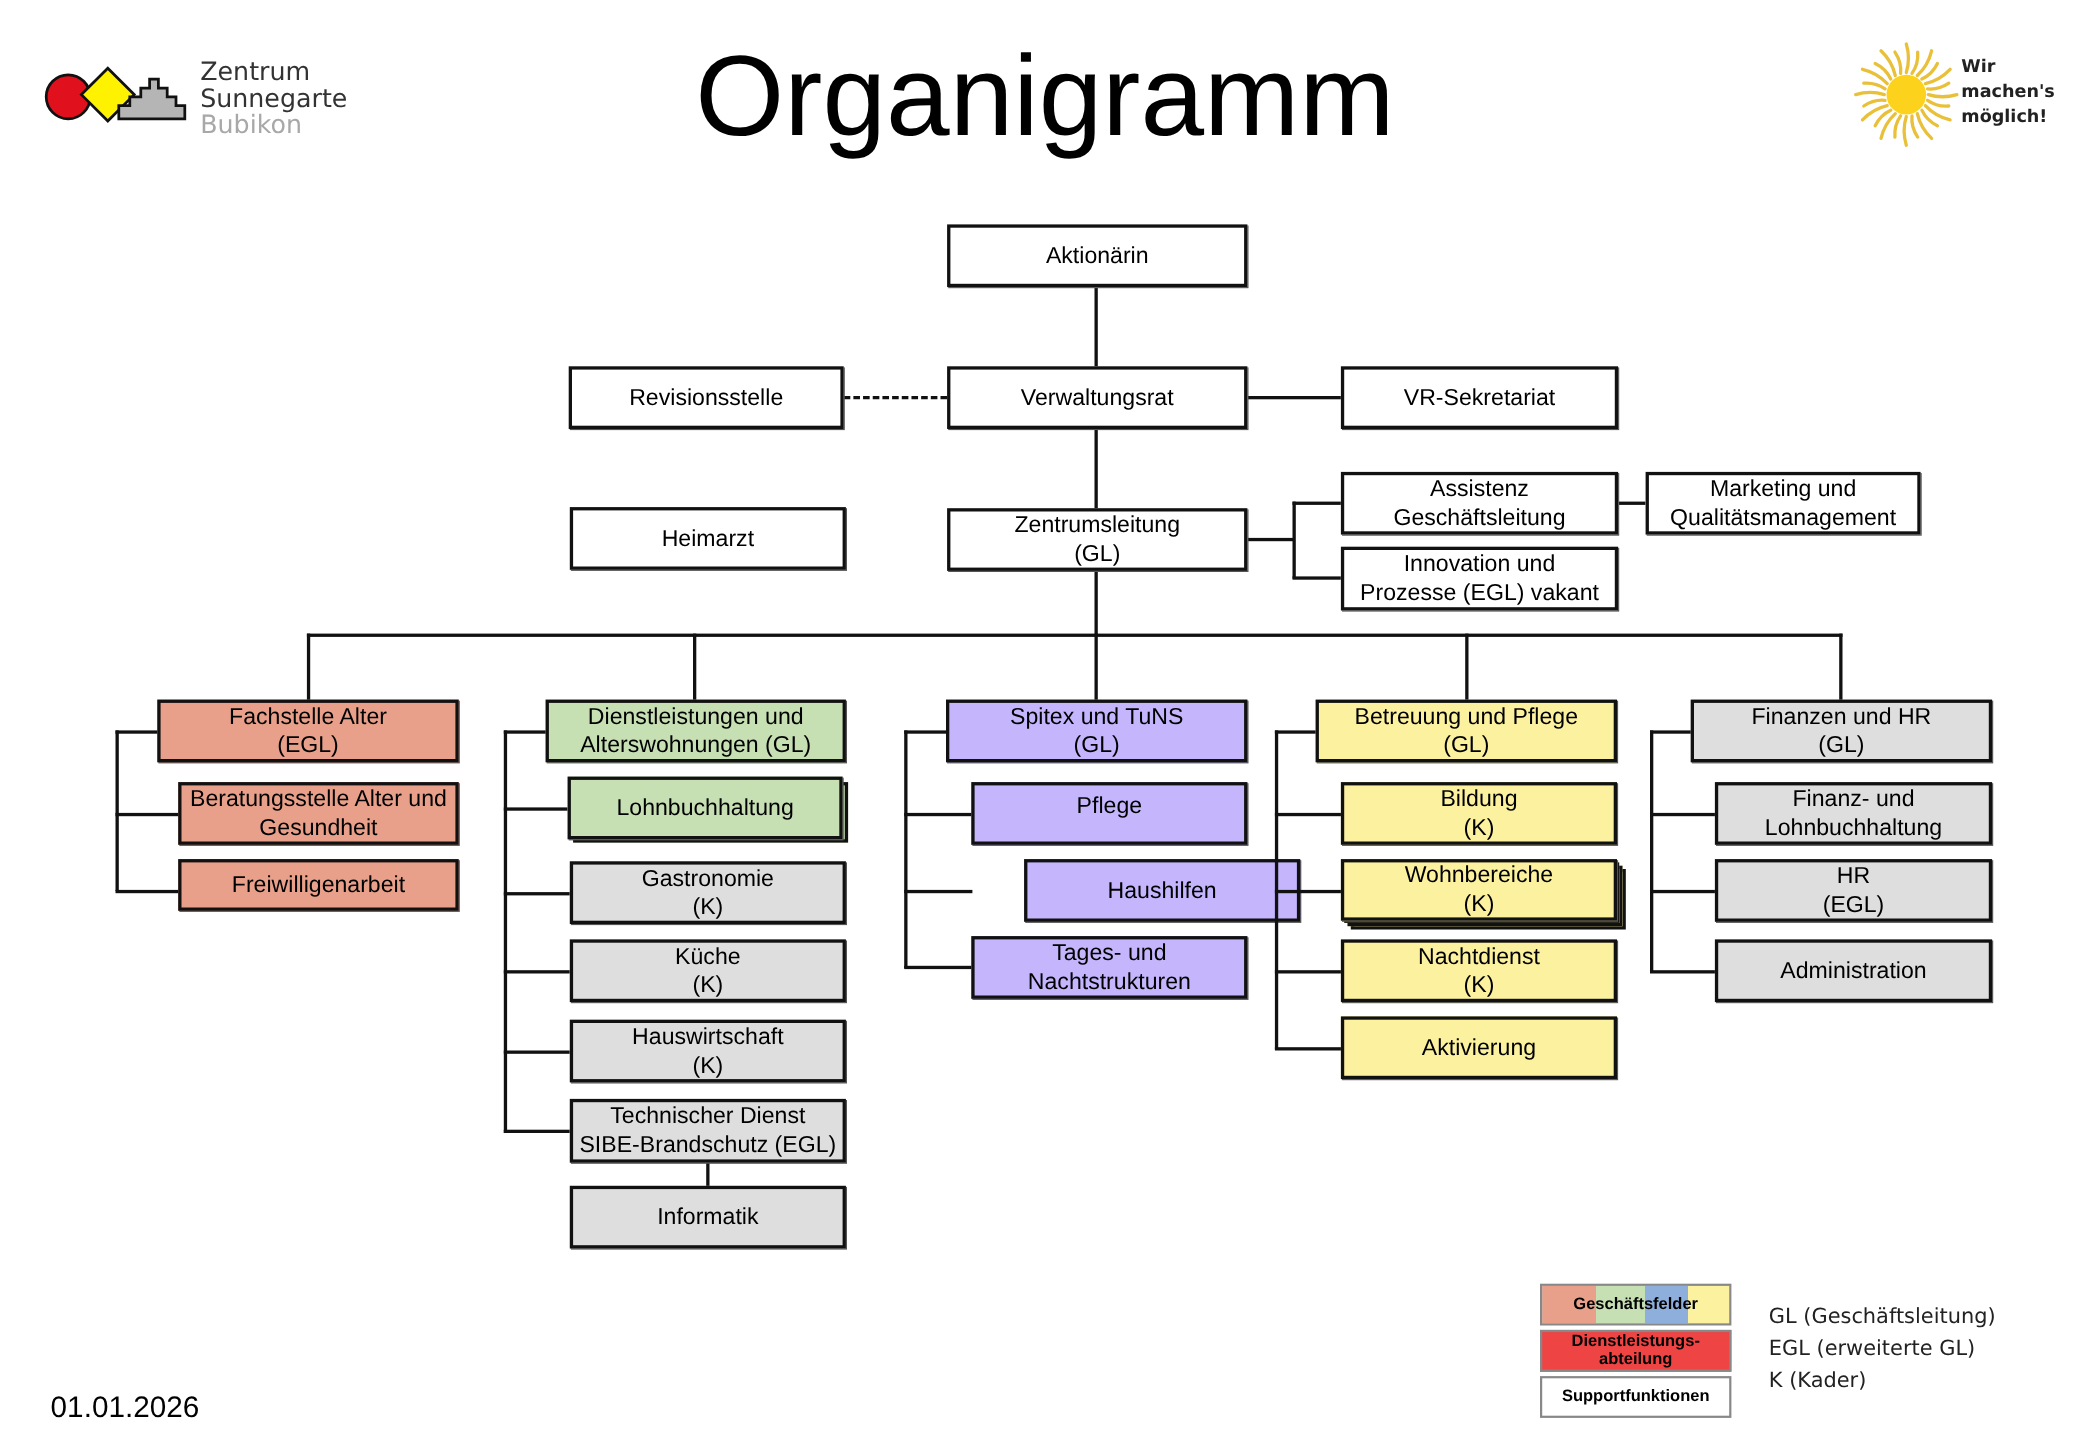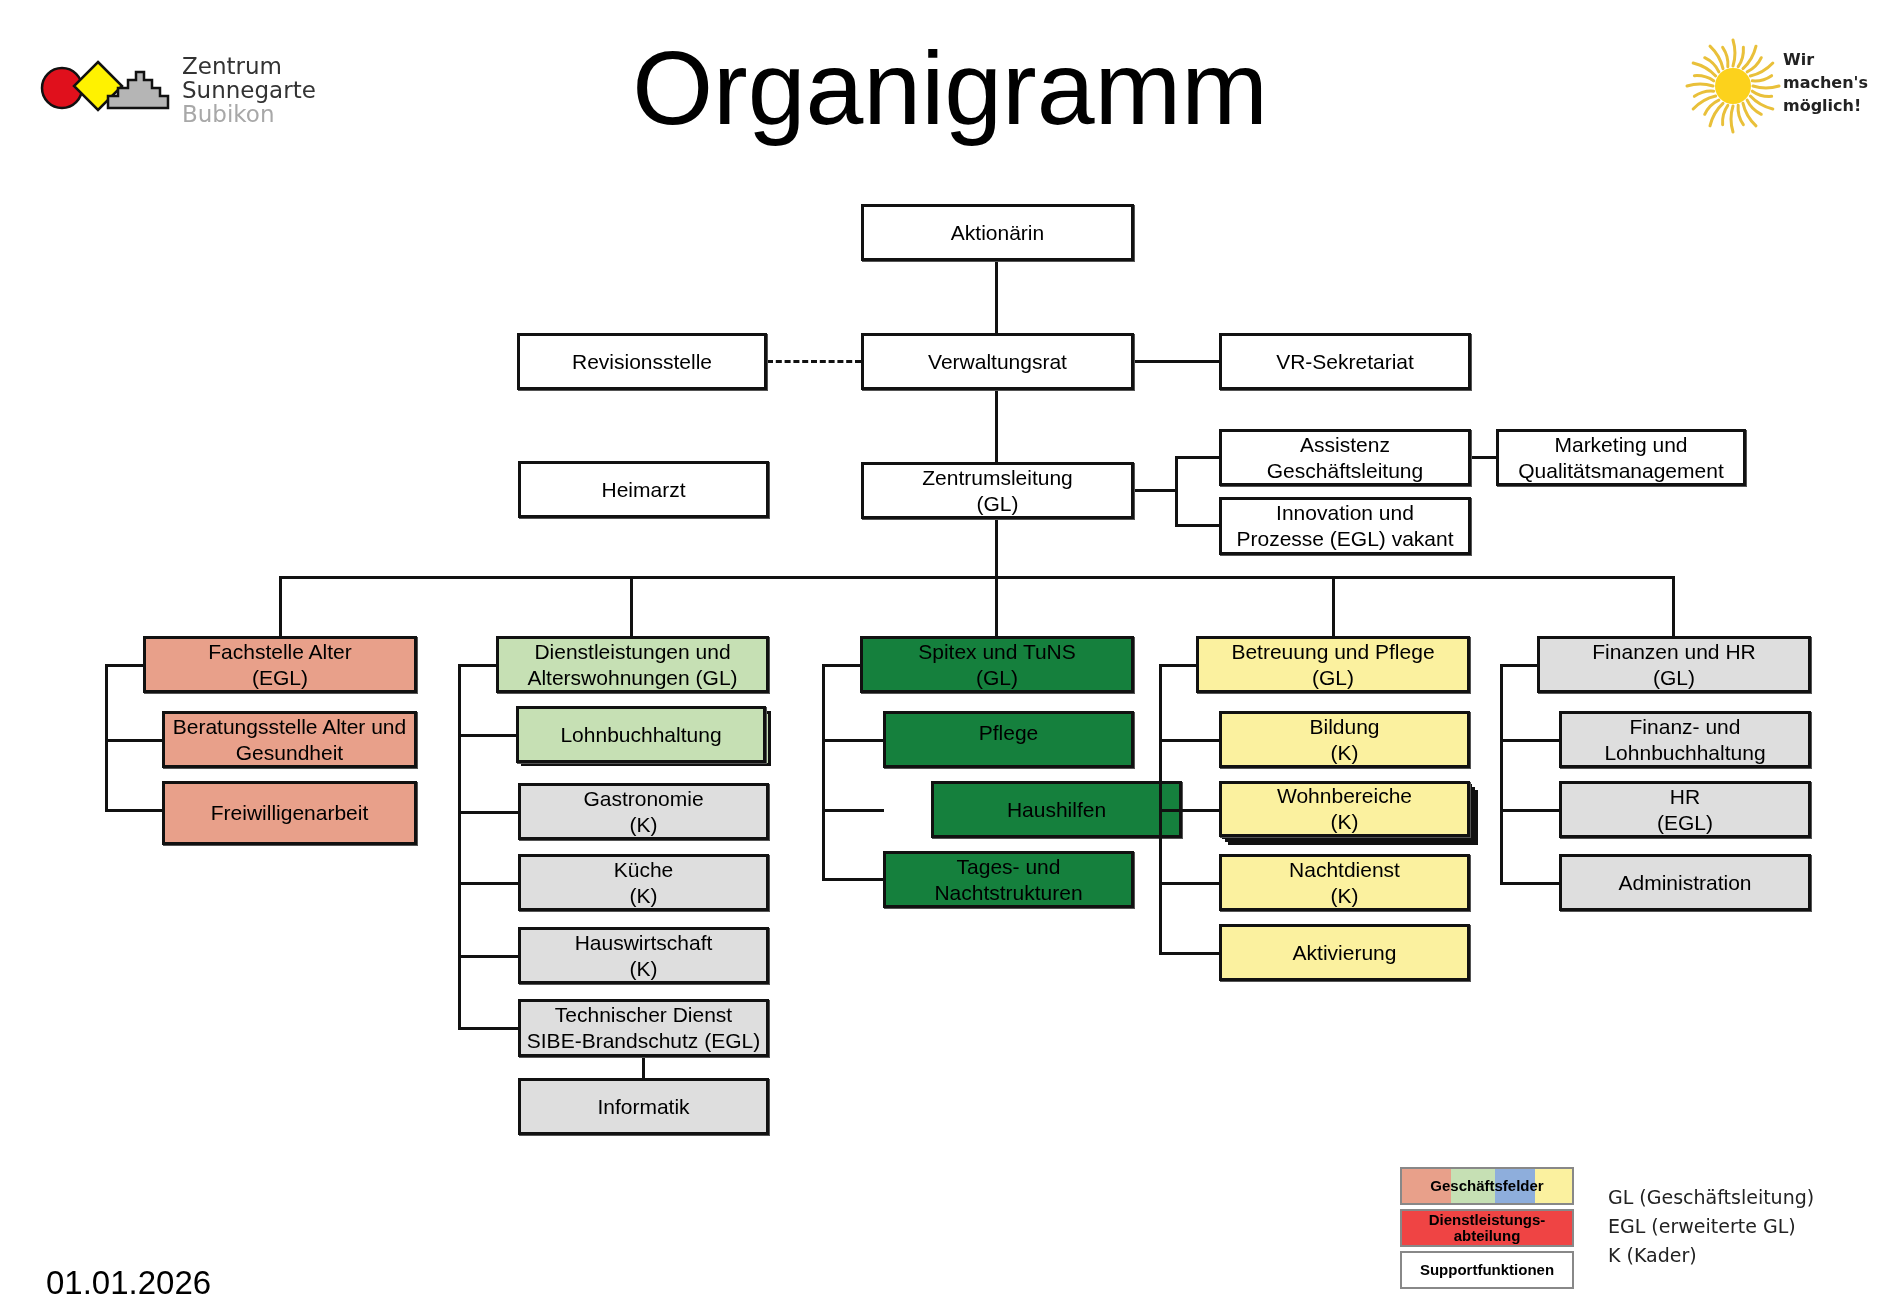--- a/index.html
+++ b/index.html
@@ -6,28 +6,28 @@
   body { width: 1900px; height: 1315px; position: relative; overflow: hidden;
          font-family: "Liberation Sans", sans-serif; color: #000; }
   .abs { position: absolute; }
   .box { position: absolute; box-sizing: border-box; border: 3px solid #111;
          display: flex; align-items: center; justify-content: center; text-align: center;
          font-size: 21px; line-height: 1.22; white-space: pre-line; background: #fff;
          box-shadow: 1px 1px 0 #555; }
   .box.toptext { align-items: flex-start; padding-top: 6px; }
   .orange { background: #e8a08a; }
   .green  { background: #c6e0b4; }
-  .blue   { background: #15803d; }
+  .blue   { background: #c4b5fd; }
   .yellow { background: #fbf19f; }
   .grey   { background: #dedede; }
   .stack { position: absolute; box-sizing: border-box; border: 3px solid #111; }
   .line { position: absolute; background: #111; }
   .dash { position: absolute; height: 0; border-top: 3px dashed #111; }
   #title { left: 0; width: 1900px; top: 28px; text-align: center; font-size: 104px; line-height: 120px; }
-  #date { left: 46px; top: 1264px; font-size: 33px; }
+  #date { left: 46px; top: 1264px; font-size: 27px; }
   .logo-left { left: 40px; top: 48px; width: 270px; height: 90px; }
   .logo-text { position: absolute; left: 142px; top: 6px; font-family: "DejaVu Sans", sans-serif; font-size: 23px; line-height: 24px; color: #333; }
   .logo-text .sub { color: #a8a8a8; }
   .logo-right { left: 1685px; top: 38px; width: 200px; height: 96px; }
   .slogan { position: absolute; left: 98px; top: 10px; font-family: "DejaVu Sans", sans-serif; font-weight: bold; font-size: 16px; line-height: 23px; color: #222; white-space: pre-line; }
   .legend-box { position: absolute; box-sizing: border-box; border: 2px solid #888; font-weight: bold; font-size: 15px;
                 display: flex; align-items: center; justify-content: center; text-align: center; line-height: 1.05; white-space: pre-line; }
   .legend-abbr { position: absolute; left: 1608px; top: 1183px; font-family: "DejaVu Sans", sans-serif; font-size: 19px; line-height: 29px; color: #222; }
 </style>
 </head>
@@ -115,21 +115,21 @@
 Prozesse (EGL) vakant</div>
 
 <div class="line" style="left:105px;top:664px;width:3px;height:146px"></div>
 <div class="line" style="left:105px;top:664px;width:39px;height:3px"></div>
 <div class="line" style="left:105px;top:739px;width:58px;height:3px"></div>
 <div class="line" style="left:105px;top:809px;width:58px;height:3px"></div>
 <div class="box orange" style="left:143px;top:636px;width:274px;height:57px">Fachstelle Alter
 (EGL)</div>
 <div class="box orange" style="left:162px;top:711px;width:255px;height:57px">Beratungsstelle Alter und
 Gesundheit</div>
-<div class="box orange" style="left:162px;top:781px;width:255px;height:64px">Freiwilligenarbeit</div>
+<div class="box orange" style="left:162px;top:781px;width:255px;height:47px">Freiwilligenarbeit</div>
 
 <div class="line" style="left:458px;top:664px;width:3px;height:366px"></div>
 <div class="line" style="left:458px;top:664px;width:39px;height:3px"></div>
 <div class="line" style="left:458px;top:734px;width:58px;height:3px"></div>
 <div class="line" style="left:458px;top:811px;width:60px;height:3px"></div>
 <div class="line" style="left:458px;top:882px;width:60px;height:3px"></div>
 <div class="line" style="left:458px;top:955px;width:60px;height:3px"></div>
 <div class="line" style="left:458px;top:1027px;width:60px;height:3px"></div>
 <div class="line" style="left:642px;top:1057px;width:3px;height:22px"></div>
 <div class="box green" style="left:496px;top:636px;width:273px;height:57px">Dienstleistungen und

